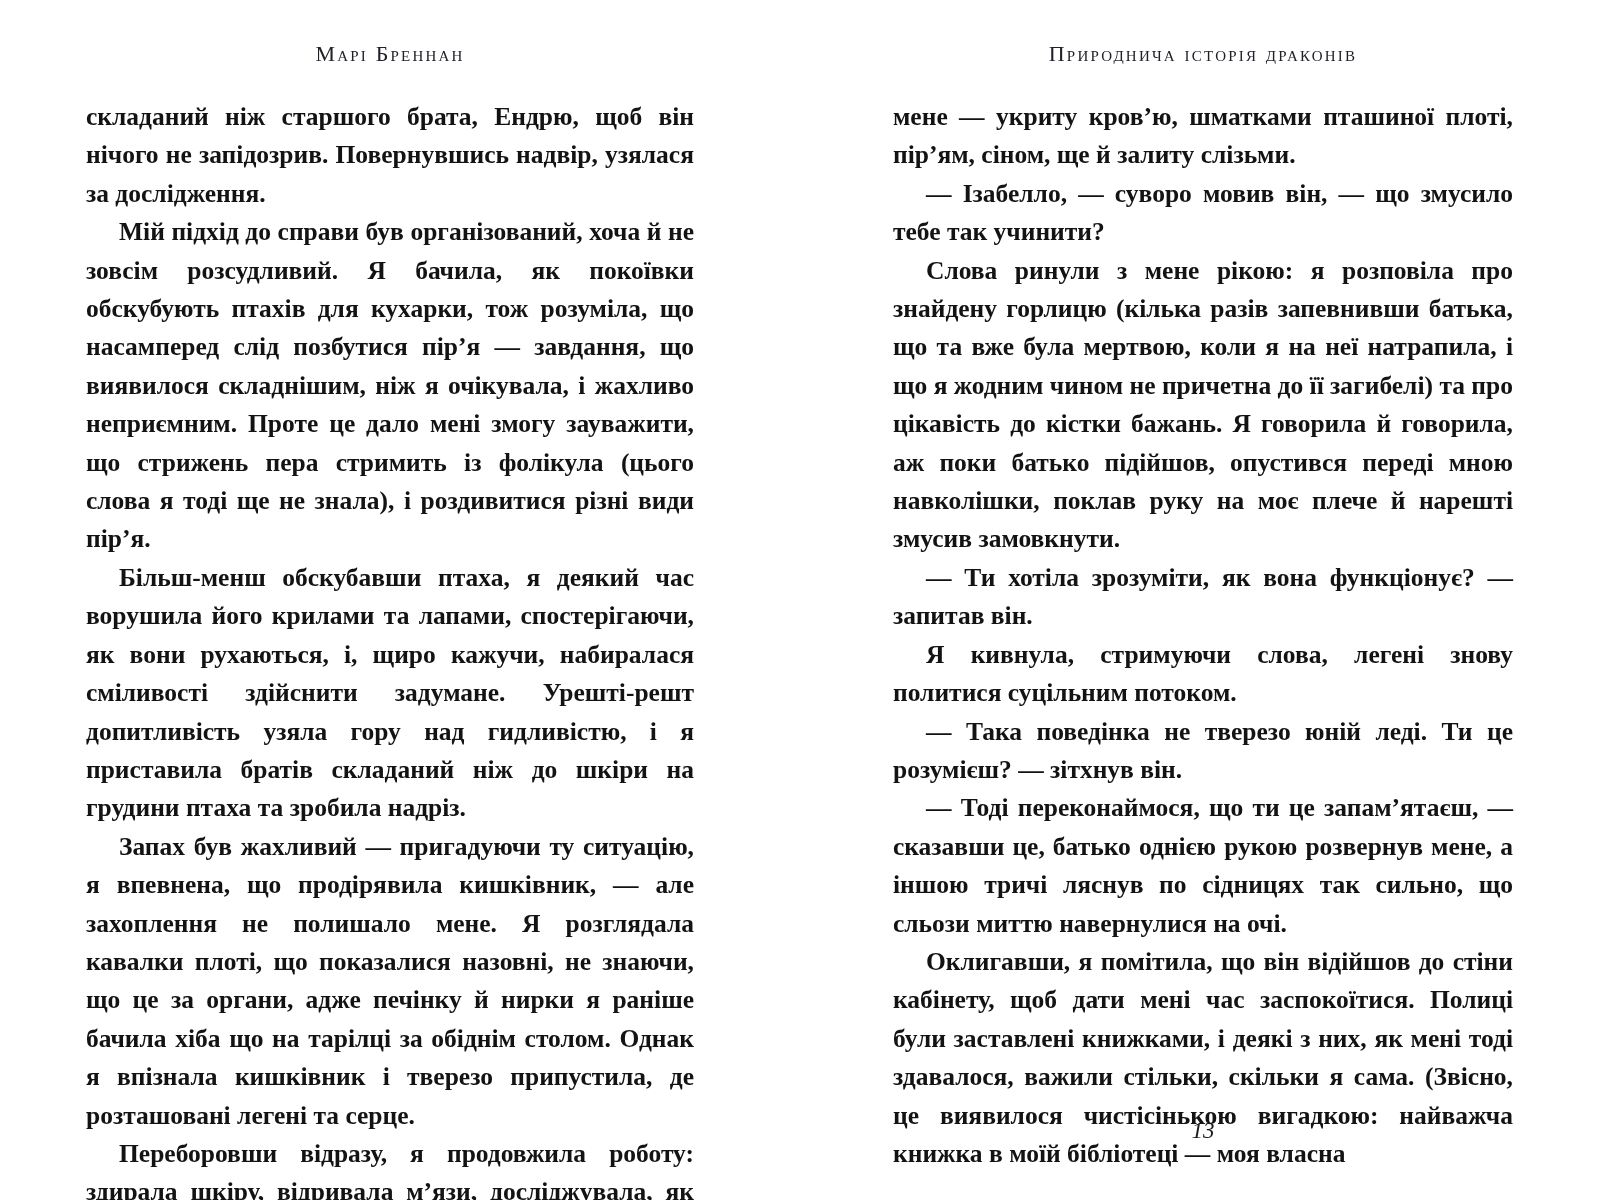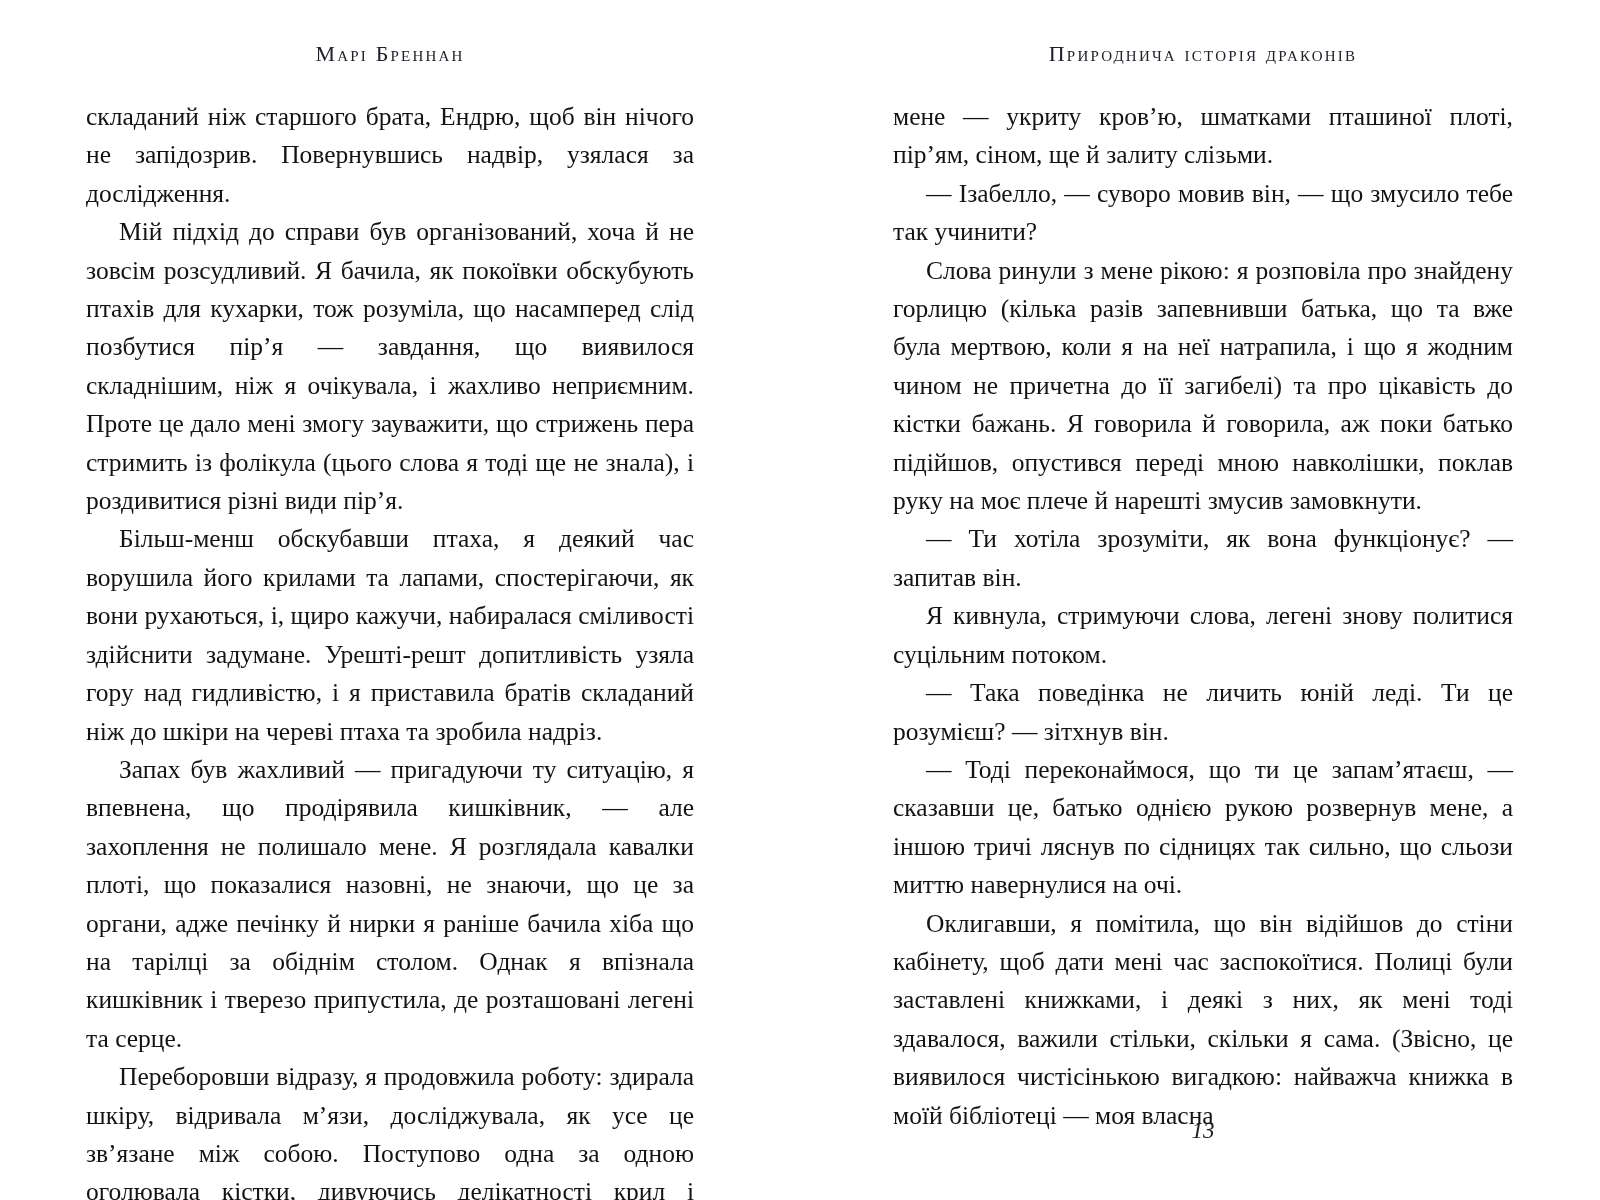--- a/index.html
+++ b/index.html
@@ -48,20 +48,21 @@
     font-size: 25.5px;
     line-height: 38.4px;
     text-align: justify;
     text-justify: inter-word;
     hyphens: manual;
     color: #131313;
   }
   .body-text p {
     margin: 0;
     text-indent: 33px;
+    font-weight: bold;
   }
   .body-text p.cont {
     text-indent: 0;
   }
 
   
   .folio {
     position: absolute;
     font-style: italic;
     font-size: 23px;
@@ -77,34 +78,34 @@
 <div class="spread">
 
   <div class="running-head left">Марі Бреннан</div>
 
   <div class="running-head right">Природнича історія драконів</div>
 
   <div class="page verso">
     <div class="body-text">
         <p class="cont">складаний ніж старшого брата, Ендрю, щоб він нічого не запідозрив. Повернувшись надвір, узялася за дослідження.</p>
         <p>Мій підхід до справи був організований, хоча й не зовсім розсудливий. Я бачила, як покоївки обскубують птахів для кухарки, тож розуміла, що насамперед слід позбутися пір’я — завдання, що виявилося складнішим, ніж я очікувала, і жахливо неприємним. Проте це дало мені змогу зауважити, що стрижень пера стримить із фолікула (цього слова я тоді ще не знала), і роздивитися різні види пір’я.</p>
-        <p>Більш-менш обскубавши птаха, я деякий час ворушила його крилами та лапами, спостерігаючи, як вони рухаються, і, щиро кажучи, набиралася сміливості здійснити задумане. Урешті-решт допитливість узяла гору над гидливістю, і я приставила братів складаний ніж до шкіри на череві птаха та зробила надріз.</p>
+        <p>Більш-менш обскубавши птаха, я деякий час ворушила його крилами та лапами, спостерігаючи, як вони рухаються, і, щиро кажучи, набиралася сміливості здійснити задумане. Урешті-решт допитливість узяла гору над гидливістю, і я приставила братів складаний ніж до шкіри на грудини птаха та зробила надріз.</p>
         <p>Запах був жахливий — пригадуючи ту ситуацію, я впевнена, що продірявила кишківник, — але захоплення не полишало мене. Я розглядала кавалки плоті, що показалися назовні, не знаючи, що це за органи, адже печінку й нирки я раніше бачила хіба що на тарілці за обіднім столом. Однак я впізнала кишківник і тверезо припустила, де розташовані легені та серце.</p>
         <p>Переборовши відразу, я продовжила роботу: здирала шкіру, відривала м’язи, досліджувала, як усе це зв’язане між собою. Поступово одна за одною оголювала кістки, дивуючись делікатності крил і широкому кілю грудини.</p>
       </div>
   </div>
 
   <div class="page recto">
     <div class="body-text">
         <p class="cont">мене — укриту кров’ю, шматками пташиної плоті, пір’ям, сіном, ще й залиту слізьми.</p>
         <p>— Ізабелло, — суворо мовив він, — що змусило тебе так учинити?</p>
         <p>Слова ринули з мене рікою: я розповіла про знайдену горлицю (кілька разів запевнивши батька, що та вже була мертвою, коли я на неї натрапила, і що я жодним чином не причетна до її загибелі) та про цікавість до кістки бажань. Я говорила й говорила, аж поки батько підійшов, опустився переді мною навколішки, поклав руку на моє плече й нарешті змусив замовкнути.</p>
         <p>— Ти хотіла зрозуміти, як вона функціонує? — запитав він.</p>
         <p>Я кивнула, стримуючи слова, легені знову политися суцільним потоком.</p>
-        <p>— Така поведінка не личить юній леді. Ти це розумієш? — зітхнув він.</p>
+        <p>— Така поведінка не тверезо юній леді. Ти це розумієш? — зітхнув він.</p>
         <p>— Тоді переконаймося, що ти це запам’ятаєш, — сказавши це, батько однією рукою розвернув мене, а іншою тричі ляснув по сідницях так сильно, що сльози миттю навернулися на очі.</p>
         <p><span>Оклигавши, я помітила, що він відійшов до стіни кабінету, щоб дати мені час заспокоїтися. Полиці були заставлені книжками, і деякі з них, як мені тоді здавалося, важили стільки, скільки я сама. (Звісно, це виявилося чистісінькою вигадкою: найважча книжка в моїй бібліотеці — моя власна </span></p>
       </div>
   </div>
 
 
   <div class="folio recto">13</div>
 
 </div>
 

